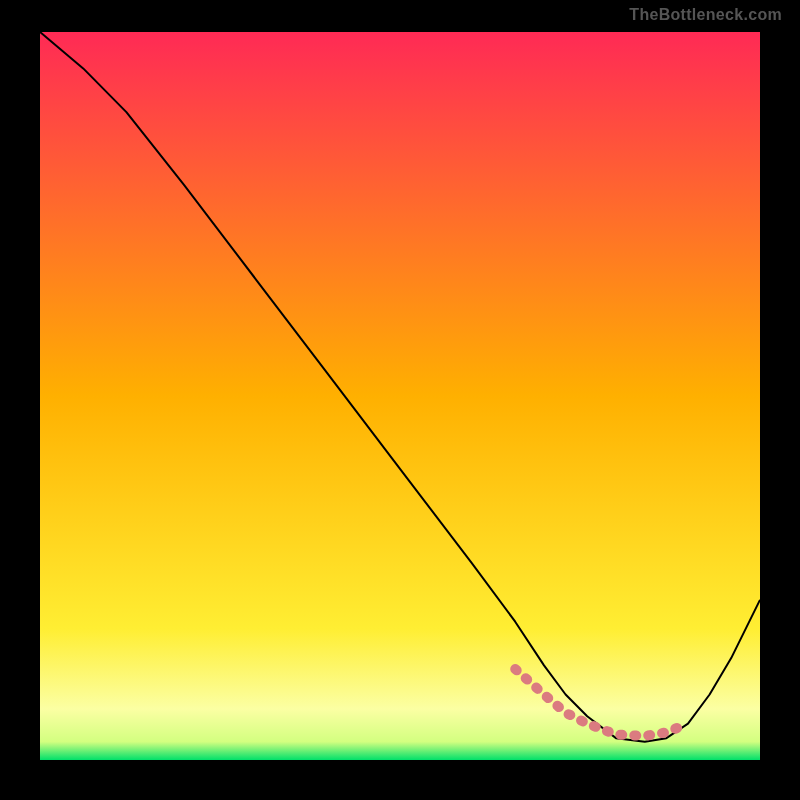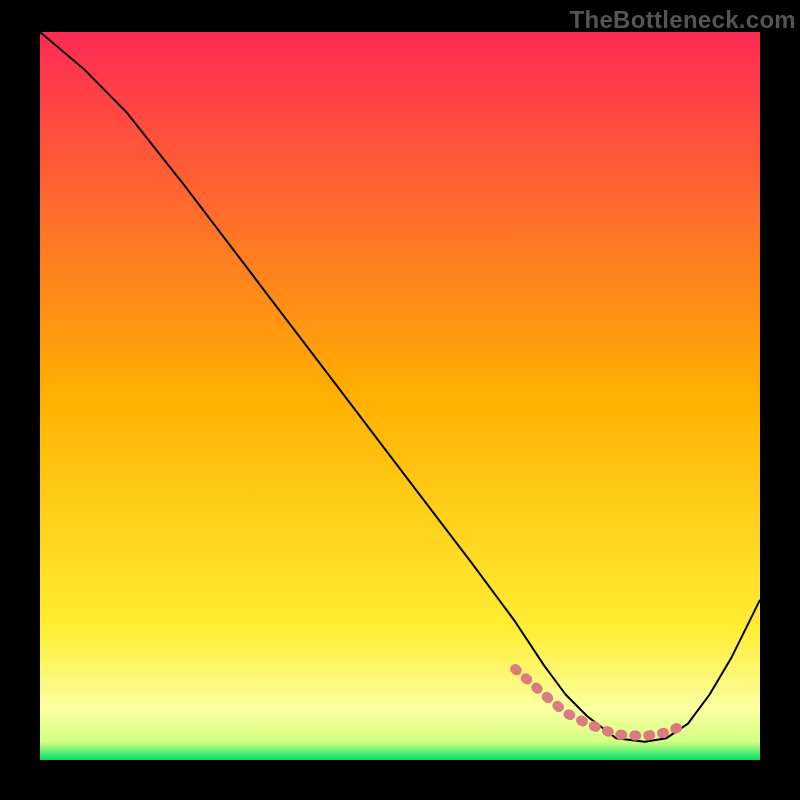--- a/index.html
+++ b/index.html
@@ -13,23 +13,23 @@
   }
   .figure {
     position: relative;
     width: 800px;
     height: 800px;
     background: #000000;
   }
   .watermark {
     position: absolute;
     top: 6px;
-    right: 4px;
+    right: 18px;
     color: #555555;
-    font-size: 24px;
+    font-size: 16px;
     font-weight: 600;
     letter-spacing: 0.3px;
     user-select: none;
   }
   .plot-area {
     position: absolute;
     left: 40px;
     top: 32px;
     width: 720px;
     height: 728px;

